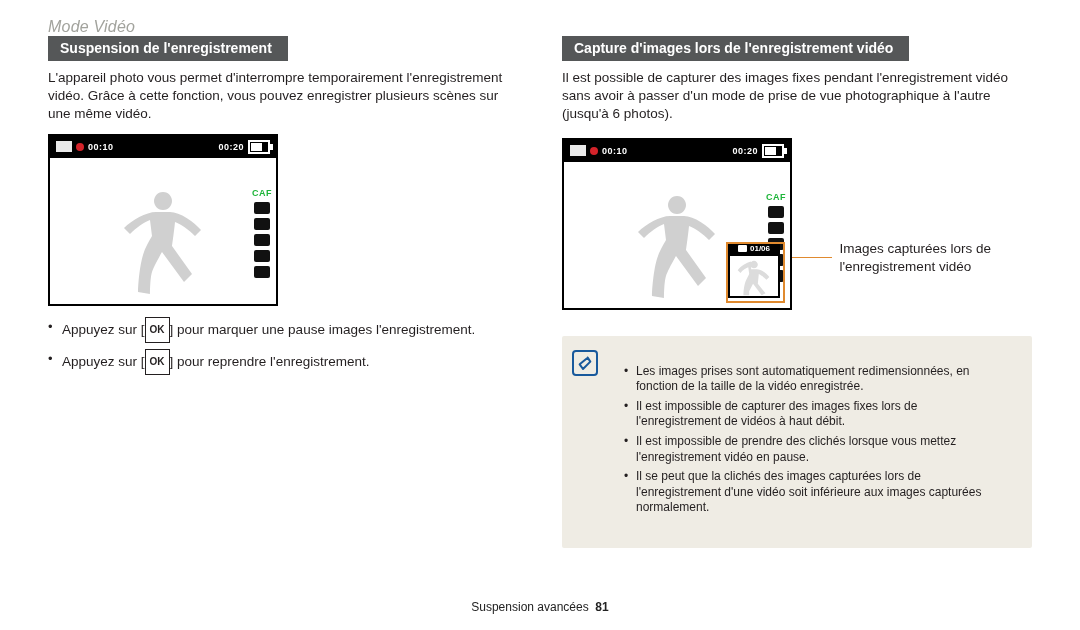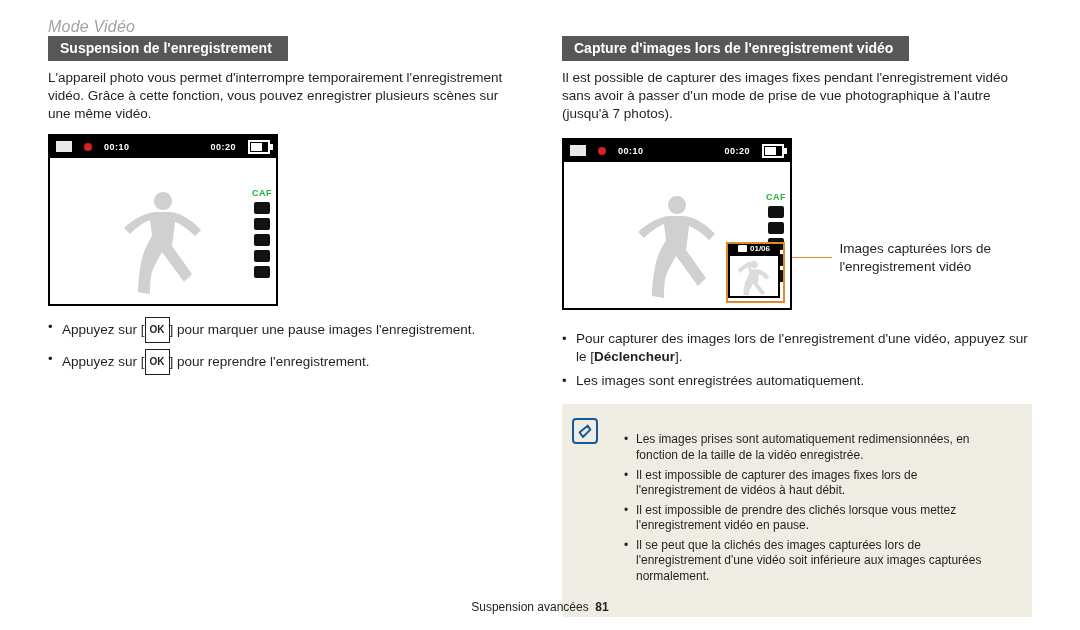--- a/index.html
+++ b/index.html
@@ -94,21 +94,21 @@
     background: #000;
     display: flex;
     align-items: center;
     padding: 0 6px;
     justify-content: space-between;
     gap: 6px;
   }
   .cam-topbar .left, .cam-topbar .right {
     display: flex;
     align-items: center;
-    gap: 12px;
+    gap: 4px;
   }
   .chip-white {
     width: 16px; height: 11px; background: #e9e9e9;
   }
   .chip-red { width: 8px; height: 8px; background: #d4232a; border-radius: 50%; }
   .number-w { color: #fff; font-size: 9px; font-weight: 700; letter-spacing: 0.5px; }
   .batt {
     width: 18px; height: 10px; border: 2px solid #fff; position: relative;
   }
   .batt::after { content:""; position:absolute; right:-5px; top:2px; width:3px; height:6px; background:#fff; }
@@ -287,21 +287,21 @@
           <span>Appuyez sur [</span><span class="ok-box">OK</span><span>] pour marquer une pause images l'enregistrement.</span>
         </li>
         <li>
           <span>Appuyez sur [</span><span class="ok-box">OK</span><span>] pour reprendre l'enregistrement.</span>
         </li>
       </ul>
     </div>
 
     <div class="col">
       <div class="tab-heading">Capture d'images lors de l'enregistrement vidéo</div>
-      <p class="body">Il est possible de capturer des images fixes pendant l'enregistrement vidéo sans avoir à passer d'un mode de prise de vue photographique à l'autre (jusqu'à 7 photos).</p>
+      <p class="body">Il est possible de capturer des images fixes pendant l'enregistrement vidéo sans avoir à passer d'un mode de prise de vue photographique à l'autre (jusqu'à 6 photos).</p>
 
       <div class="camwrap">
         <div class="cam" style="margin-bottom:12px;">
           <div class="cam-topbar">
             <div class="left">
               <span class="chip-white"></span>
               <span class="chip-red"></span>
               <span class="number-w">00:10</span>
             </div>
             <div class="right">
@@ -338,26 +338,20 @@
             </div>
             <div class="orange"></div>
           </div>
         </div>
         <div class="callout">
           <div class="callout-line"></div>
           <div class="callout-text">Images capturées lors de l'enregistrement vidéo</div>
         </div>
       </div>
 
-      <ul class="bullets">
-        <li>
-          <span>Pour capturer des images lors de l'enregistrement d'une vidéo, appuyez sur le [</span><span class="strong">Déclencheur</span><span>].</span>
-        </li>
-        <li>Les images sont enregistrées automatiquement.</li>
-      </ul>
 
       <div class="note">
         <div class="note-icon">
           <svg viewBox="0 0 24 24">
               <path d="M4 14 L16 4 M4 14 L9 21 M16 4 L20 10 M9 21 L20 10"></path>
             </svg>
         </div>
         <ul>
           <li>Les images prises sont automatiquement redimensionnées, en fonction de la taille de la vidéo enregistrée.</li>
           <li>Il est impossible de capturer des images fixes lors de l'enregistrement de vidéos à haut débit.</li>

